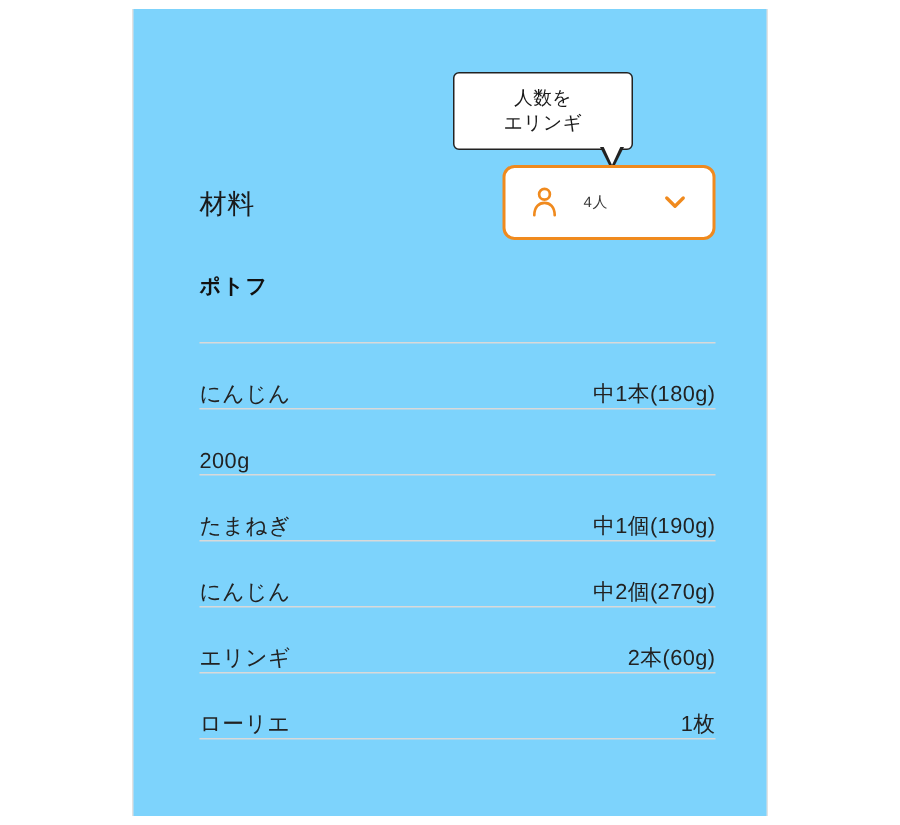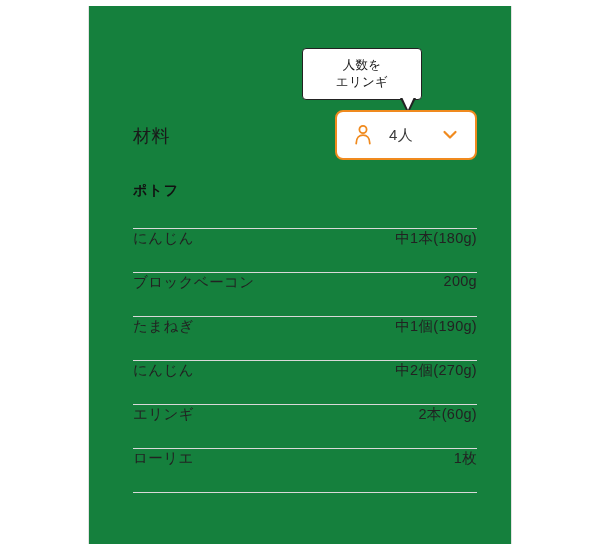--- a/index.html
+++ b/index.html
@@ -17,21 +17,21 @@
     background: #ffffff;
     overflow: hidden;
   }
   
   .card {
     position: absolute;
     left: 88px;
     top: 6px;
     width: 424px;
     height: 538px;
-    background: #15803d;
+    background: #7dd3fc;
     border-left: 1px solid #e2e2e2;
     border-right: 1px solid #e2e2e2;
     box-sizing: border-box;
   }
 
   
   .tooltip {
     position: absolute;
     left: 213px;
     top: 42px;
@@ -109,21 +109,21 @@
     cursor: pointer;
   }
   .servings .person-icon {
     margin-left: 16px;
     width: 20px;
     height: 22px;
     display: block;
   }
   .servings .count {
     margin-left: 16px;
-    font-size: 15px;
+    font-size: 10px;
     color: #3a3a3a;
     letter-spacing: 0.5px;
   }
   .servings .chev {
     position: absolute;
     right: 16px;
     top: 14px;
     width: 18px;
     height: 18px;
   }
@@ -144,21 +144,21 @@
     position: absolute;
     left: 44px;
     top: 222px;
     width: 344px;
   }
   .row {
     position: relative;
     height: 43px;
     border-bottom: 1px solid #d9d9d9;
     display: flex;
-    align-items: flex-start;
+    align-items: flex-end;
     justify-content: space-between;
   }
   .row:first-child {
     border-top: 1px solid #d9d9d9;
   }
   .row .name {
     font-size: 14.5px;
     color: #222222;
     letter-spacing: 0.4px;
   }
@@ -201,21 +201,20 @@
     </div>
 
     <div class="recipe-name">ポトフ</div>
 
     <div class="list">
       <div class="row">
         <span class="name">にんじん</span>
         <span class="amount">中1本(180g)</span>
       </div>
       <div class="row">
-        <span class="name">ブロックベーコン</span>
         <span class="amount">200g</span>
       </div>
       <div class="row">
         <span class="name">たまねぎ</span>
         <span class="amount">中1個(190g)</span>
       </div>
       <div class="row">
         <span class="name">にんじん</span>
         <span class="amount">中2個(270g)</span>
       </div>

